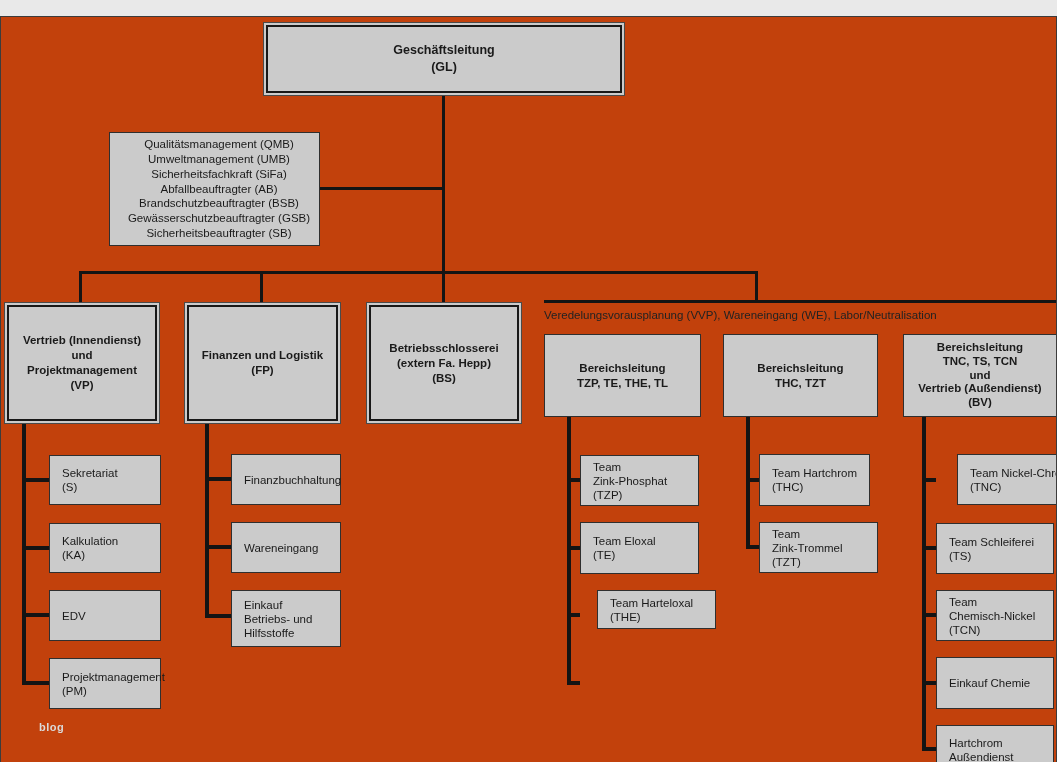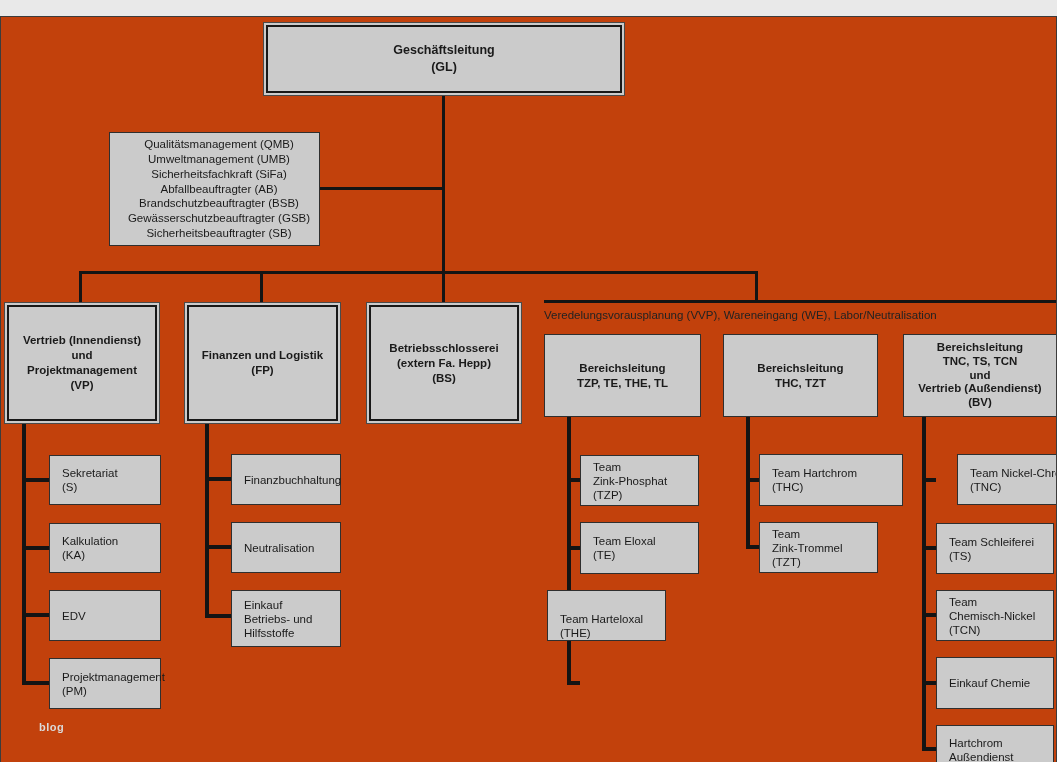--- a/index.html
+++ b/index.html
@@ -122,21 +122,21 @@
 
   <div class="line" style="left:204px;top:407px;width:4px;height:194px;"></div>
   <div class="line" style="left:204px;top:460px;width:26px;height:4px;"></div>
   <div class="line" style="left:204px;top:528px;width:26px;height:4px;"></div>
   <div class="line" style="left:204px;top:597px;width:26px;height:4px;"></div>
 
   <div class="box child" style="left:230px;top:437px;width:110px;height:51px;">
     <span class="txt">Finanzbuchhaltung</span>
   </div>
   <div class="box child" style="left:230px;top:505px;width:110px;height:51px;">
-    <span class="txt">Neutralisation</span>
+    <span class="txt">Wareneingang</span>
   </div>
   <div class="box child" style="left:230px;top:573px;width:110px;height:57px;">
     <span class="txt">Einkauf
 Betriebs- und
 Hilfsstoffe</span>
   </div>
 
   <div class="line" style="left:566px;top:400px;width:4px;height:266px;"></div>
   <div class="line" style="left:566px;top:461px;width:13px;height:4px;"></div>
   <div class="line" style="left:566px;top:529px;width:13px;height:4px;"></div>
@@ -145,30 +145,30 @@
 
   <div class="box child" style="left:579px;top:438px;width:119px;height:51px;">
     <span class="txt">Team
 Zink-Phosphat
 (TZP)</span>
   </div>
   <div class="box child" style="left:579px;top:505px;width:119px;height:52px;">
     <span class="txt">Team Eloxal
 (TE)</span>
   </div>
-  <div class="box child" style="left:546px;top:573px;width:119px;height:51px;justify-content:flex-end;">
+  <div class="box child" style="left:596px;top:573px;width:119px;height:39px;">
     <span class="txt">Team Harteloxal
 (THE)</span>
   </div>
 
   <div class="line" style="left:745px;top:400px;width:4px;height:132px;"></div>
   <div class="line" style="left:745px;top:461px;width:13px;height:4px;"></div>
   <div class="line" style="left:745px;top:528px;width:13px;height:4px;"></div>
 
-  <div class="box child" style="left:758px;top:437px;width:144px;height:52px;">
+  <div class="box child" style="left:758px;top:437px;width:111px;height:52px;">
     <span class="txt">Team Hartchrom
 (THC)</span>
   </div>
   <div class="box child" style="left:758px;top:505px;width:119px;height:51px;">
     <span class="txt">Team
 Zink-Trommel
 (TZT)</span>
   </div>
 
   <div class="line" style="left:921px;top:400px;width:4px;height:334px;"></div>

